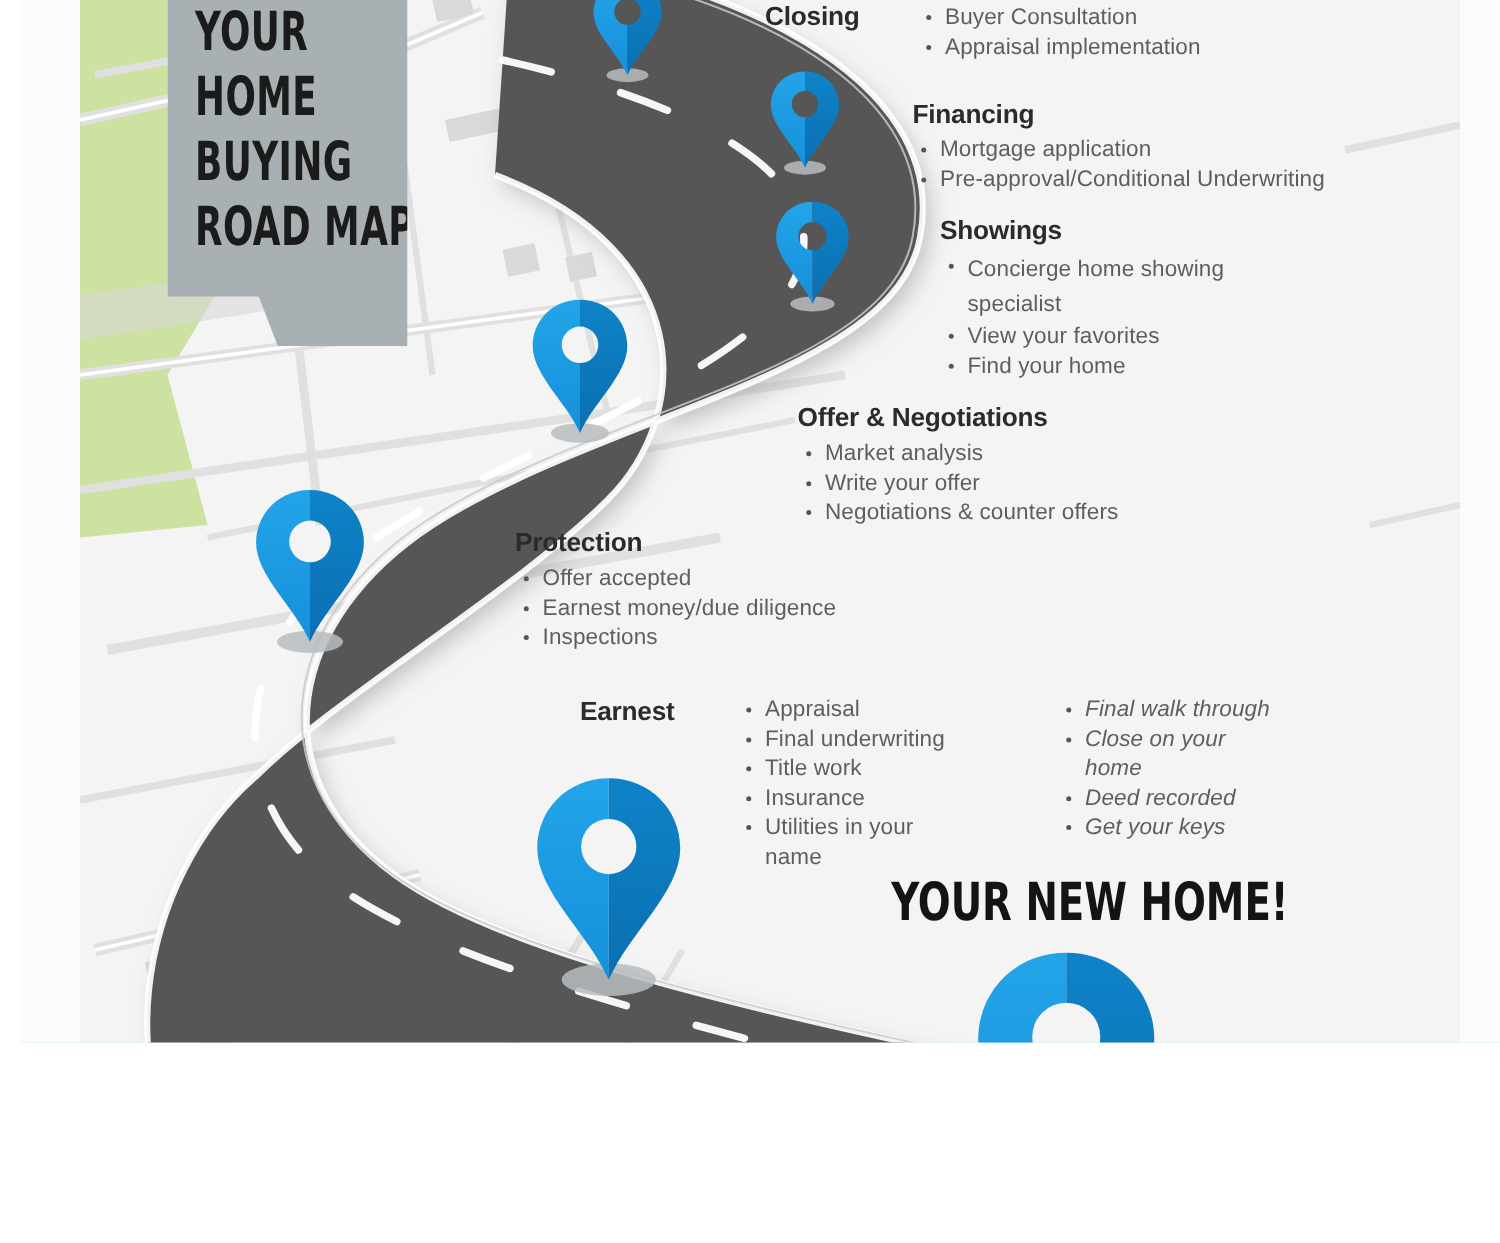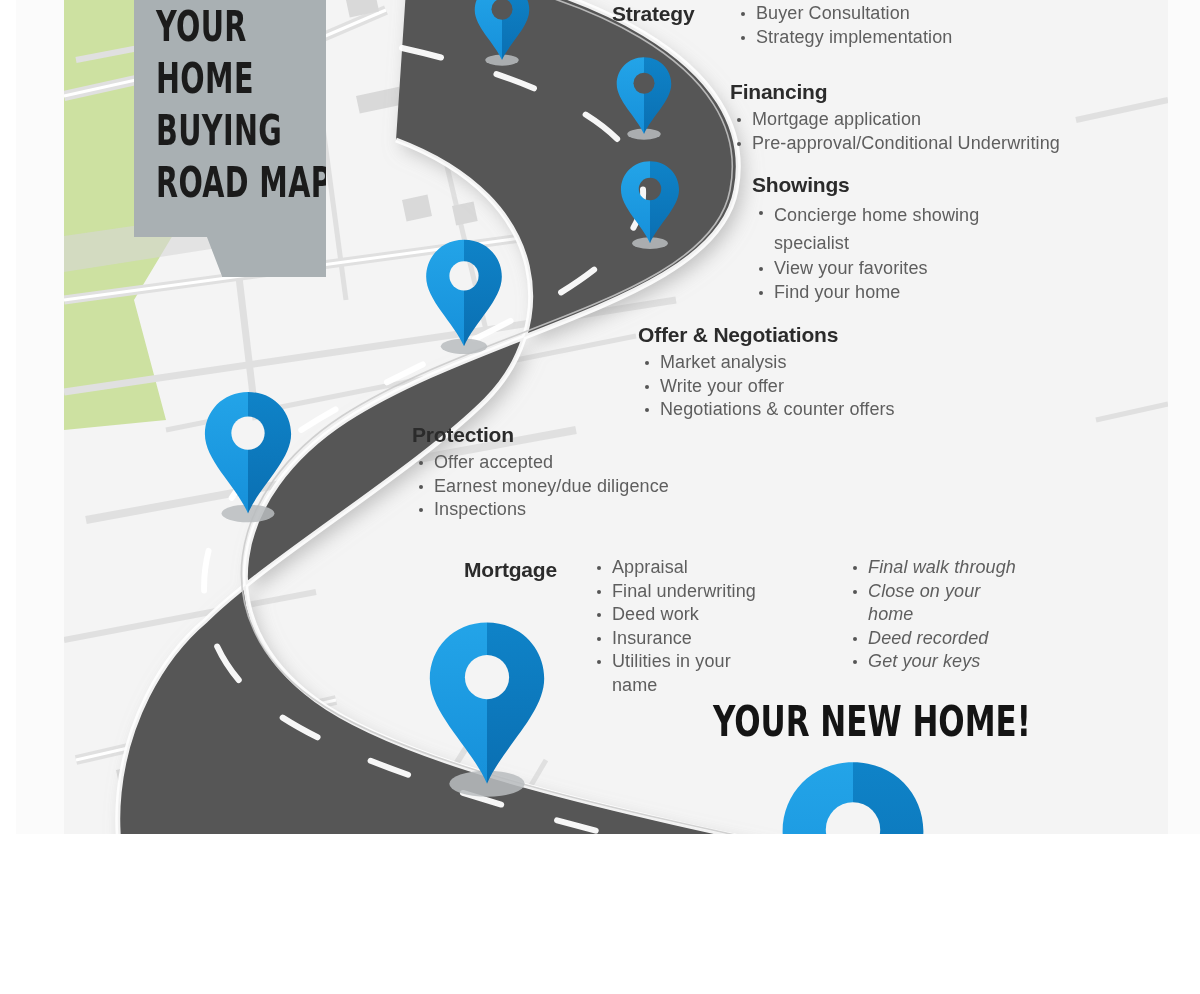--- a/index.html
+++ b/index.html
@@ -245,24 +245,24 @@
     <div class="banner-text">
       <span>YOUR</span>
       <span>HOME</span>
       <span>BUYING</span>
       <span>ROAD MAP</span>
     </div>
   </div>
 
   <div class="block" id="blk-strategy">
     <div class="rowflex">
-      <h3>Strategy</h3>
+      <h3>Closing</h3>
       <ul>
         <li>Buyer Consultation</li>
-        <li>Strategy implementation</li>
+        <li>Appraisal implementation</li>
       </ul>
     </div>
   </div>
 
   <div class="block" id="blk-financing">
     <h3>Financing</h3>
     <ul>
       <li>Mortgage application</li>
       <li>Pre-approval/Conditional Underwriting</li>
     </ul>
@@ -290,25 +290,25 @@
     <h3>Protection</h3>
     <ul>
       <li>Offer accepted</li>
       <li>Earnest money/due diligence</li>
       <li>Inspections</li>
     </ul>
   </div>
 
   <div class="block" id="blk-closing">
     <div class="closing-row">
-      <h3>Mortgage</h3>
+      <h3>Earnest</h3>
       <ul class="col">
         <li>Appraisal</li>
         <li>Final underwriting</li>
-        <li>Deed work</li>
+        <li>Title work</li>
         <li>Insurance</li>
         <li>Utilities in your name</li>
       </ul>
       <ul class="col2">
         <li>Final walk through</li>
         <li>Close on your home</li>
         <li>Deed recorded</li>
         <li>Get your keys</li>
       </ul>
     </div>

